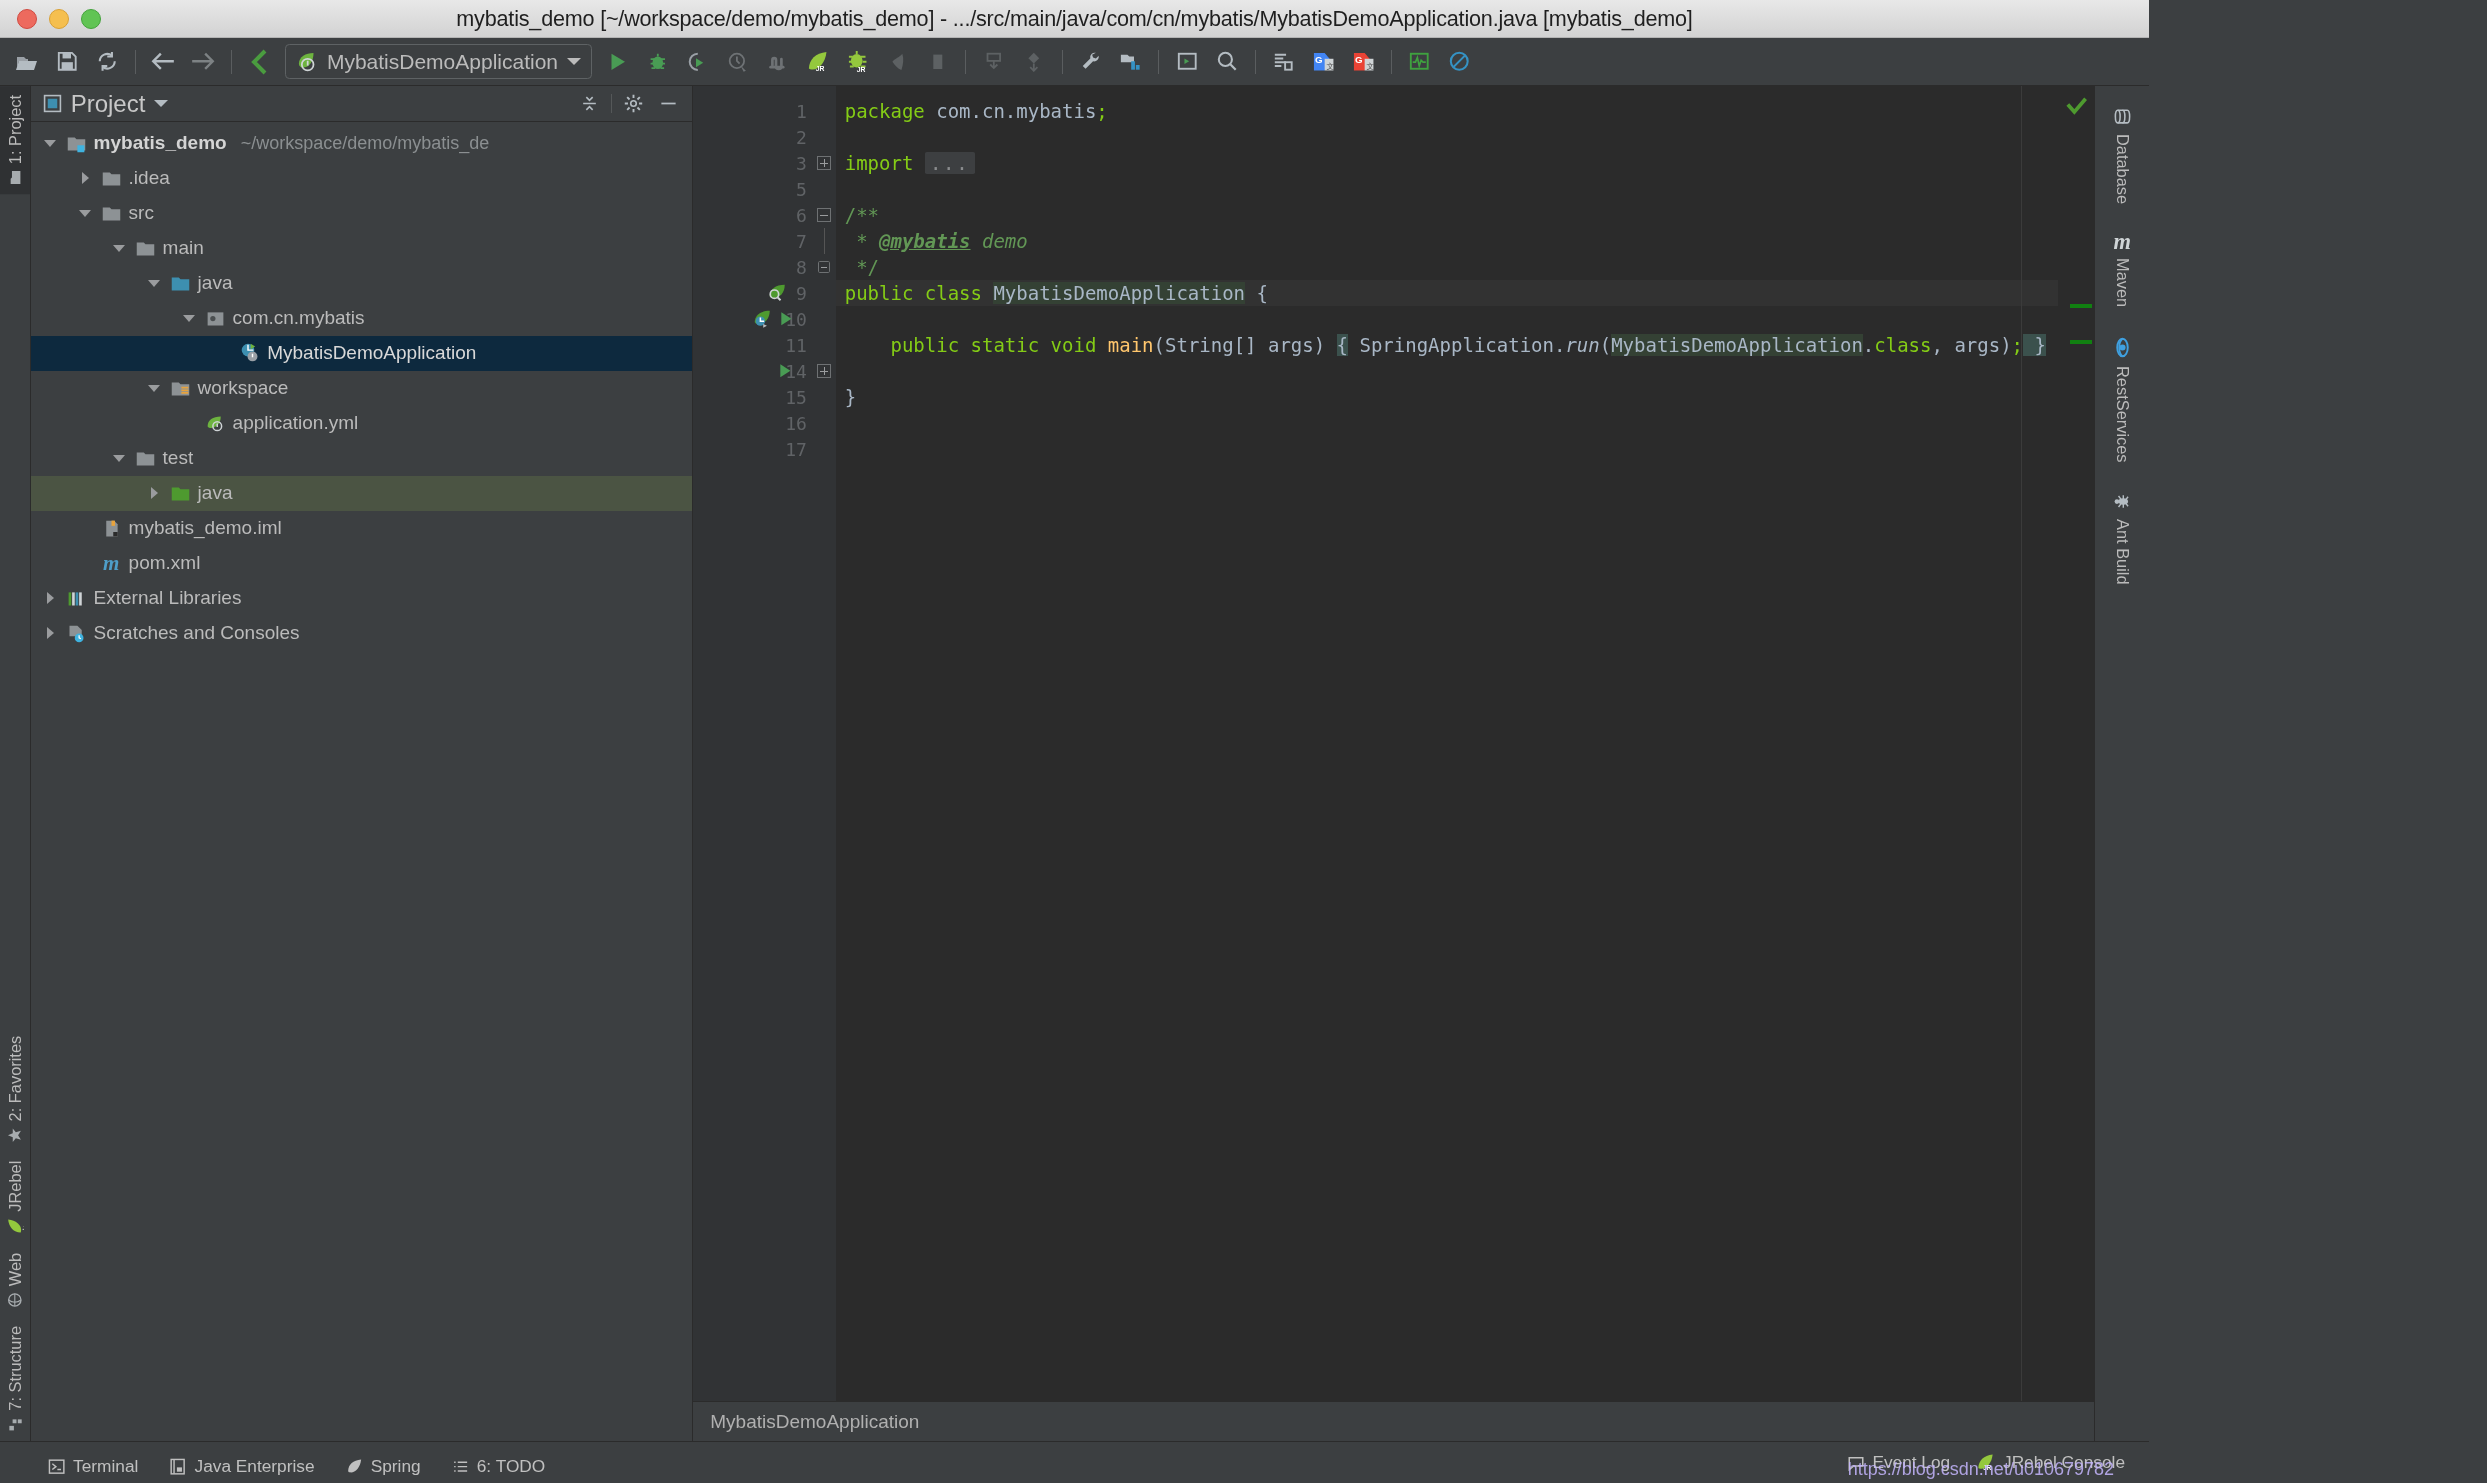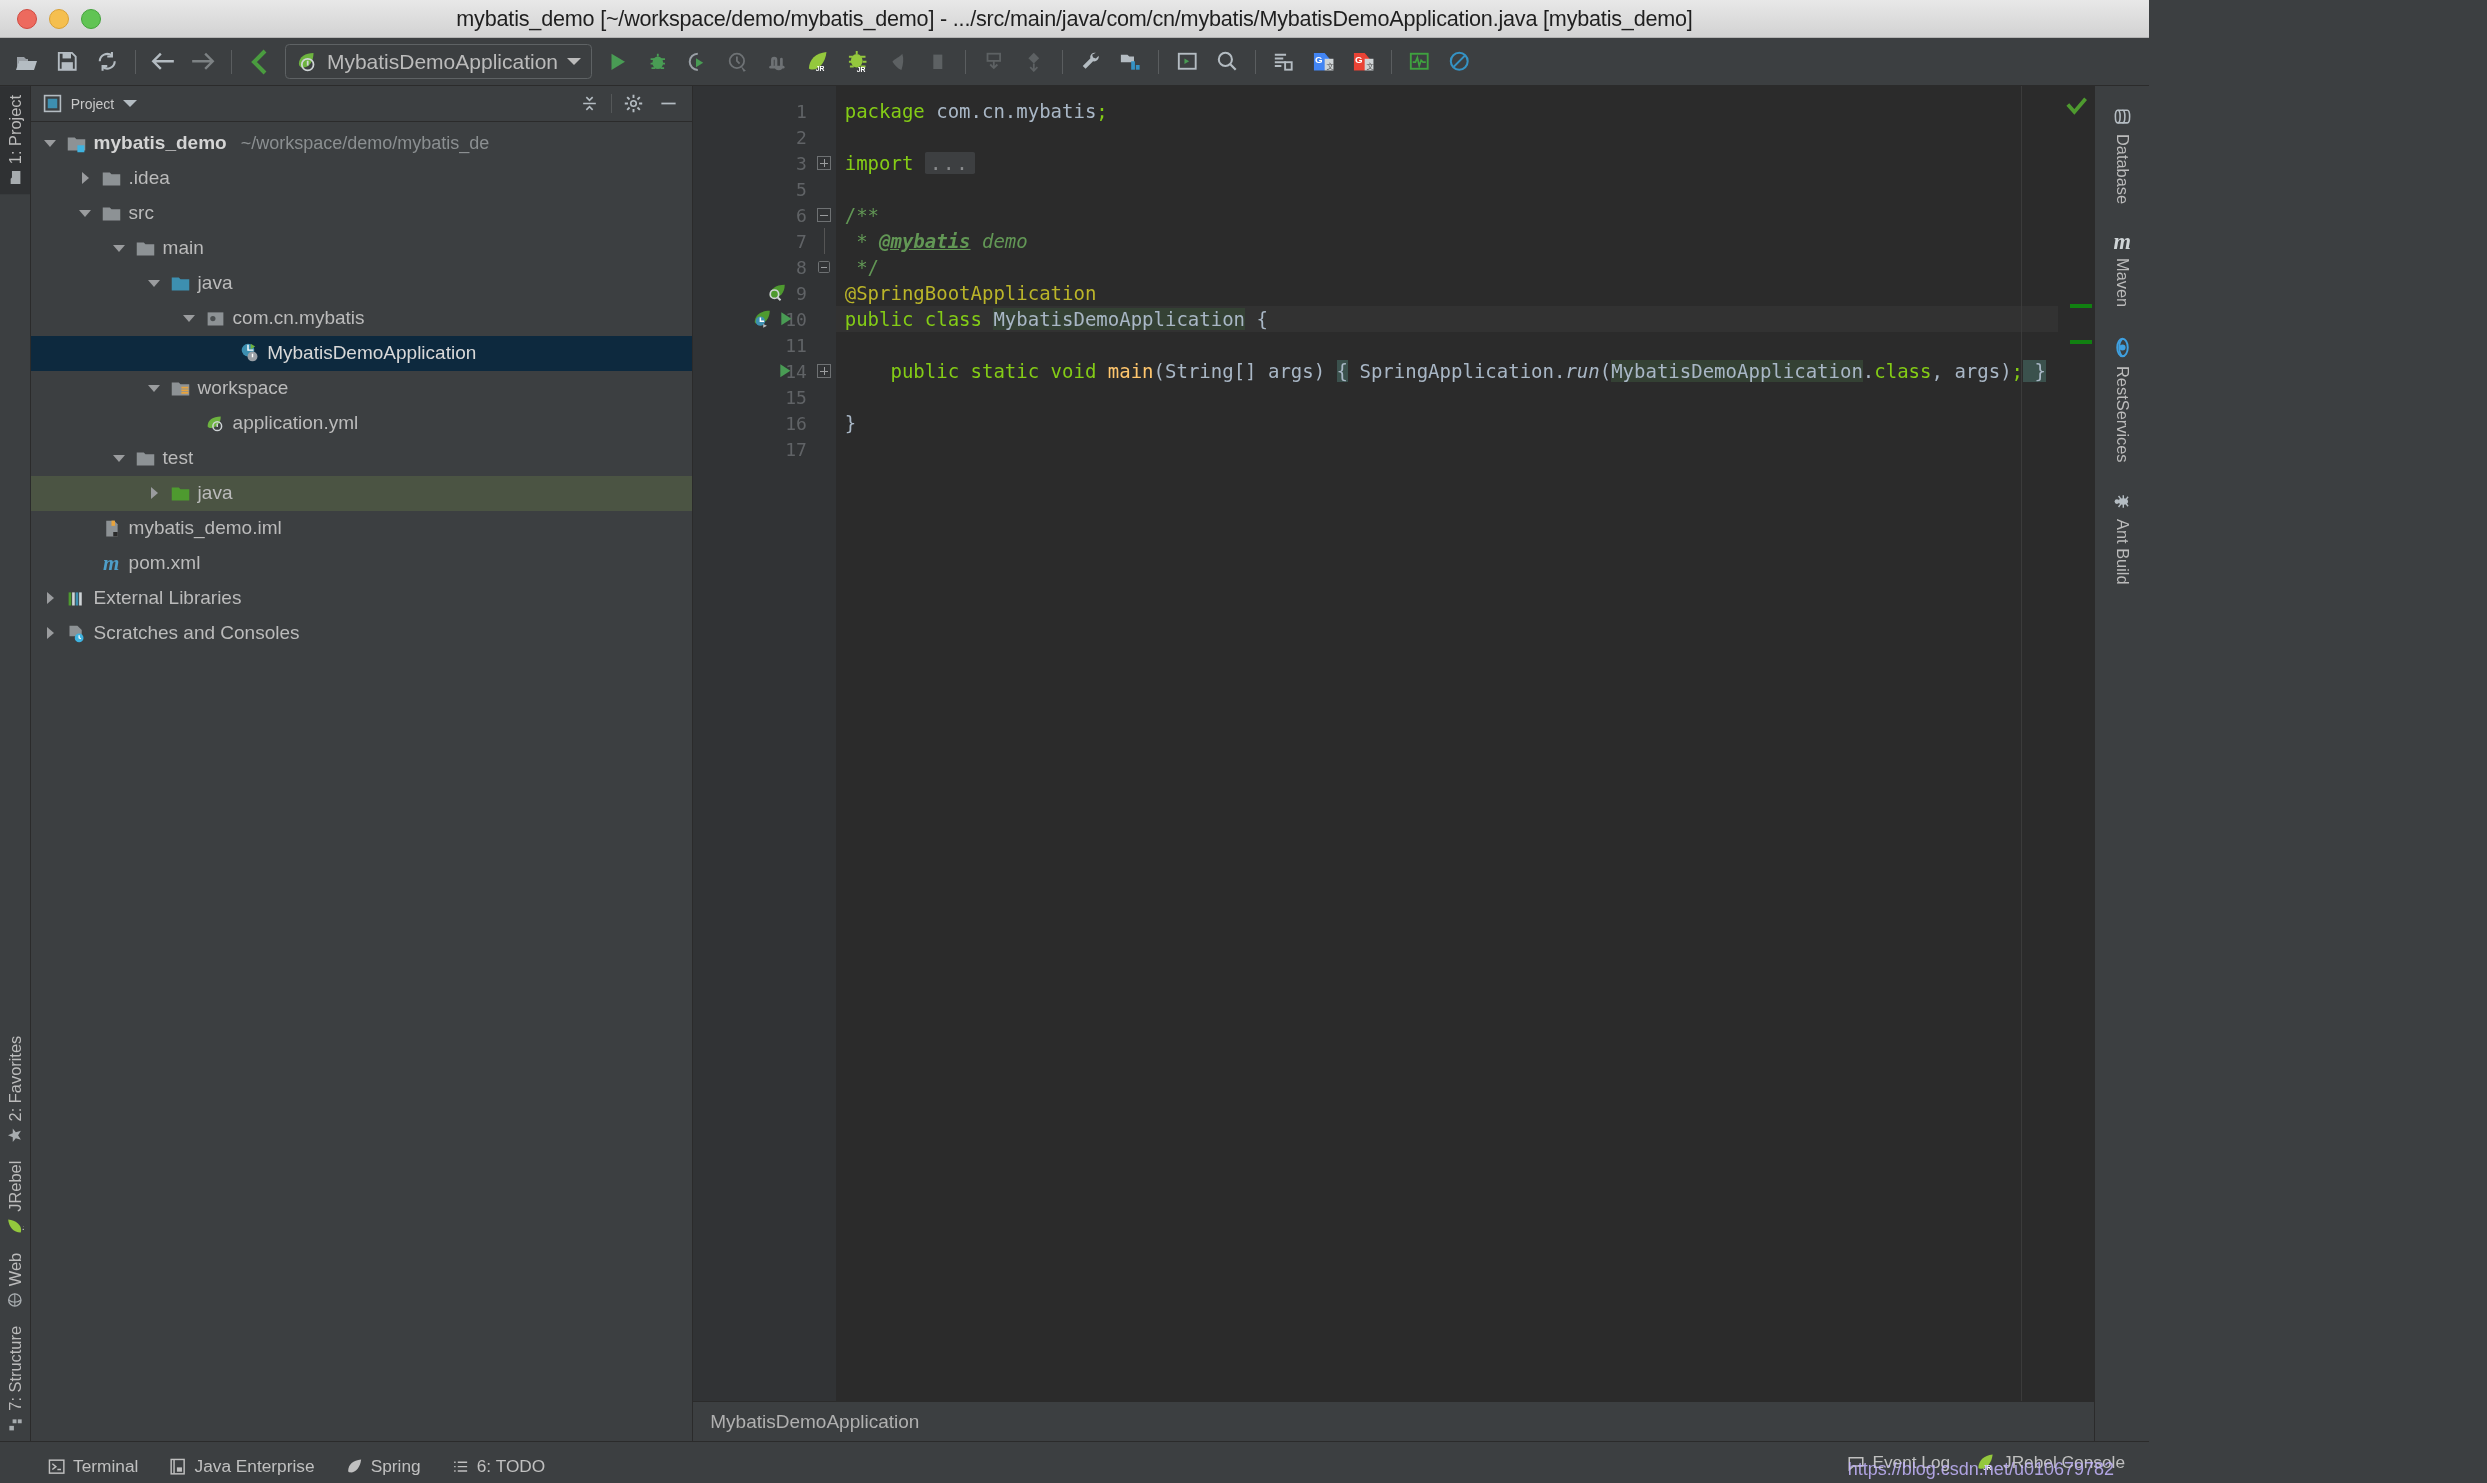--- a/index.html
+++ b/index.html
@@ -81,21 +81,21 @@
     border-right: 0.9px solid #2b2b2b;
     min-height: 0;
   }
   .pp-header {
     height: 36px; flex: 0 0 36px;
     display: flex; align-items: center;
     padding: 0 10.4px 0 12px;
     border-bottom: 0.9px solid #2b2b2b;
     gap: 8.7px;
   }
-  .pp-title { font-size: 14px; color: #c8c8c8; }
+  .pp-title { font-size: 24px; color: #c8c8c8; }
   .pp-spacer { flex: 1 1 auto; }
   .pp-icon { width: 26px; height: 26px; display: flex; align-items: center; justify-content: center; }
   .vsep { width: 0.9px; height: 19px; background: #555859; }
 
   .tree { flex: 1 1 auto; overflow: hidden; padding-top: 3.5px; font-size: 19px; color: #bbbbbb; }
   .tnode {
     height: 35px; display: flex; align-items: center; gap: 7px;
     white-space: nowrap; padding-right: 5.2px;
   }
   .tnode.sel-focus { background: #0d293e; }
@@ -761,21 +761,20 @@
         </div>
 
         <div class="code-area">
           <div class="cline"><span class="tok-kw">package </span><span class="tok-txt">com.cn.mybatis</span><span class="tok-kw">;</span></div>
           <div class="cline"></div>
           <div class="cline"><span class="tok-kw">import </span><span class="fold-dots">...</span></div>
           <div class="cline"></div>
           <div class="cline"><span class="tok-cmt">/**</span></div>
           <div class="cline"><span class="tok-cmt"> * </span><span class="tok-tag">@mybatis</span><span class="tok-cmt-i"> demo</span></div>
           <div class="cline"><span class="tok-cmt"> */</span></div>
-          <div class="cline"><span class="tok-ann">@SpringBootApplication</span></div>
           <div class="cline current"><span class="tok-kw">public class </span><span class="tok-txt hl-ident">MybatisDemoApplication</span><span class="tok-txt"> {</span></div>
           <div class="cline"></div>
           <div class="cline"><span class="tok-kw">    public static void </span><span class="tok-fn">main</span><span class="tok-txt">(String[] args) </span><span class="tok-txt hl-brace">{</span><span class="tok-txt"> SpringApplication.</span><span class="tok-static">run</span><span class="tok-txt">(</span><span class="tok-txt hl-ident">MybatisDemoApplication</span><span class="tok-txt">.</span><span class="tok-kw">class</span><span class="tok-txt">, args)</span><span class="tok-kw">;</span><span class="tok-txt hl-brace"> }</span></div>
           <div class="cline"></div>
           <div class="cline"><span class="tok-txt">}</span></div>
           <div class="cline"></div>
           <div class="right-vline" style="right:36px"></div>
         </div>
 
         <div class="stripe">

